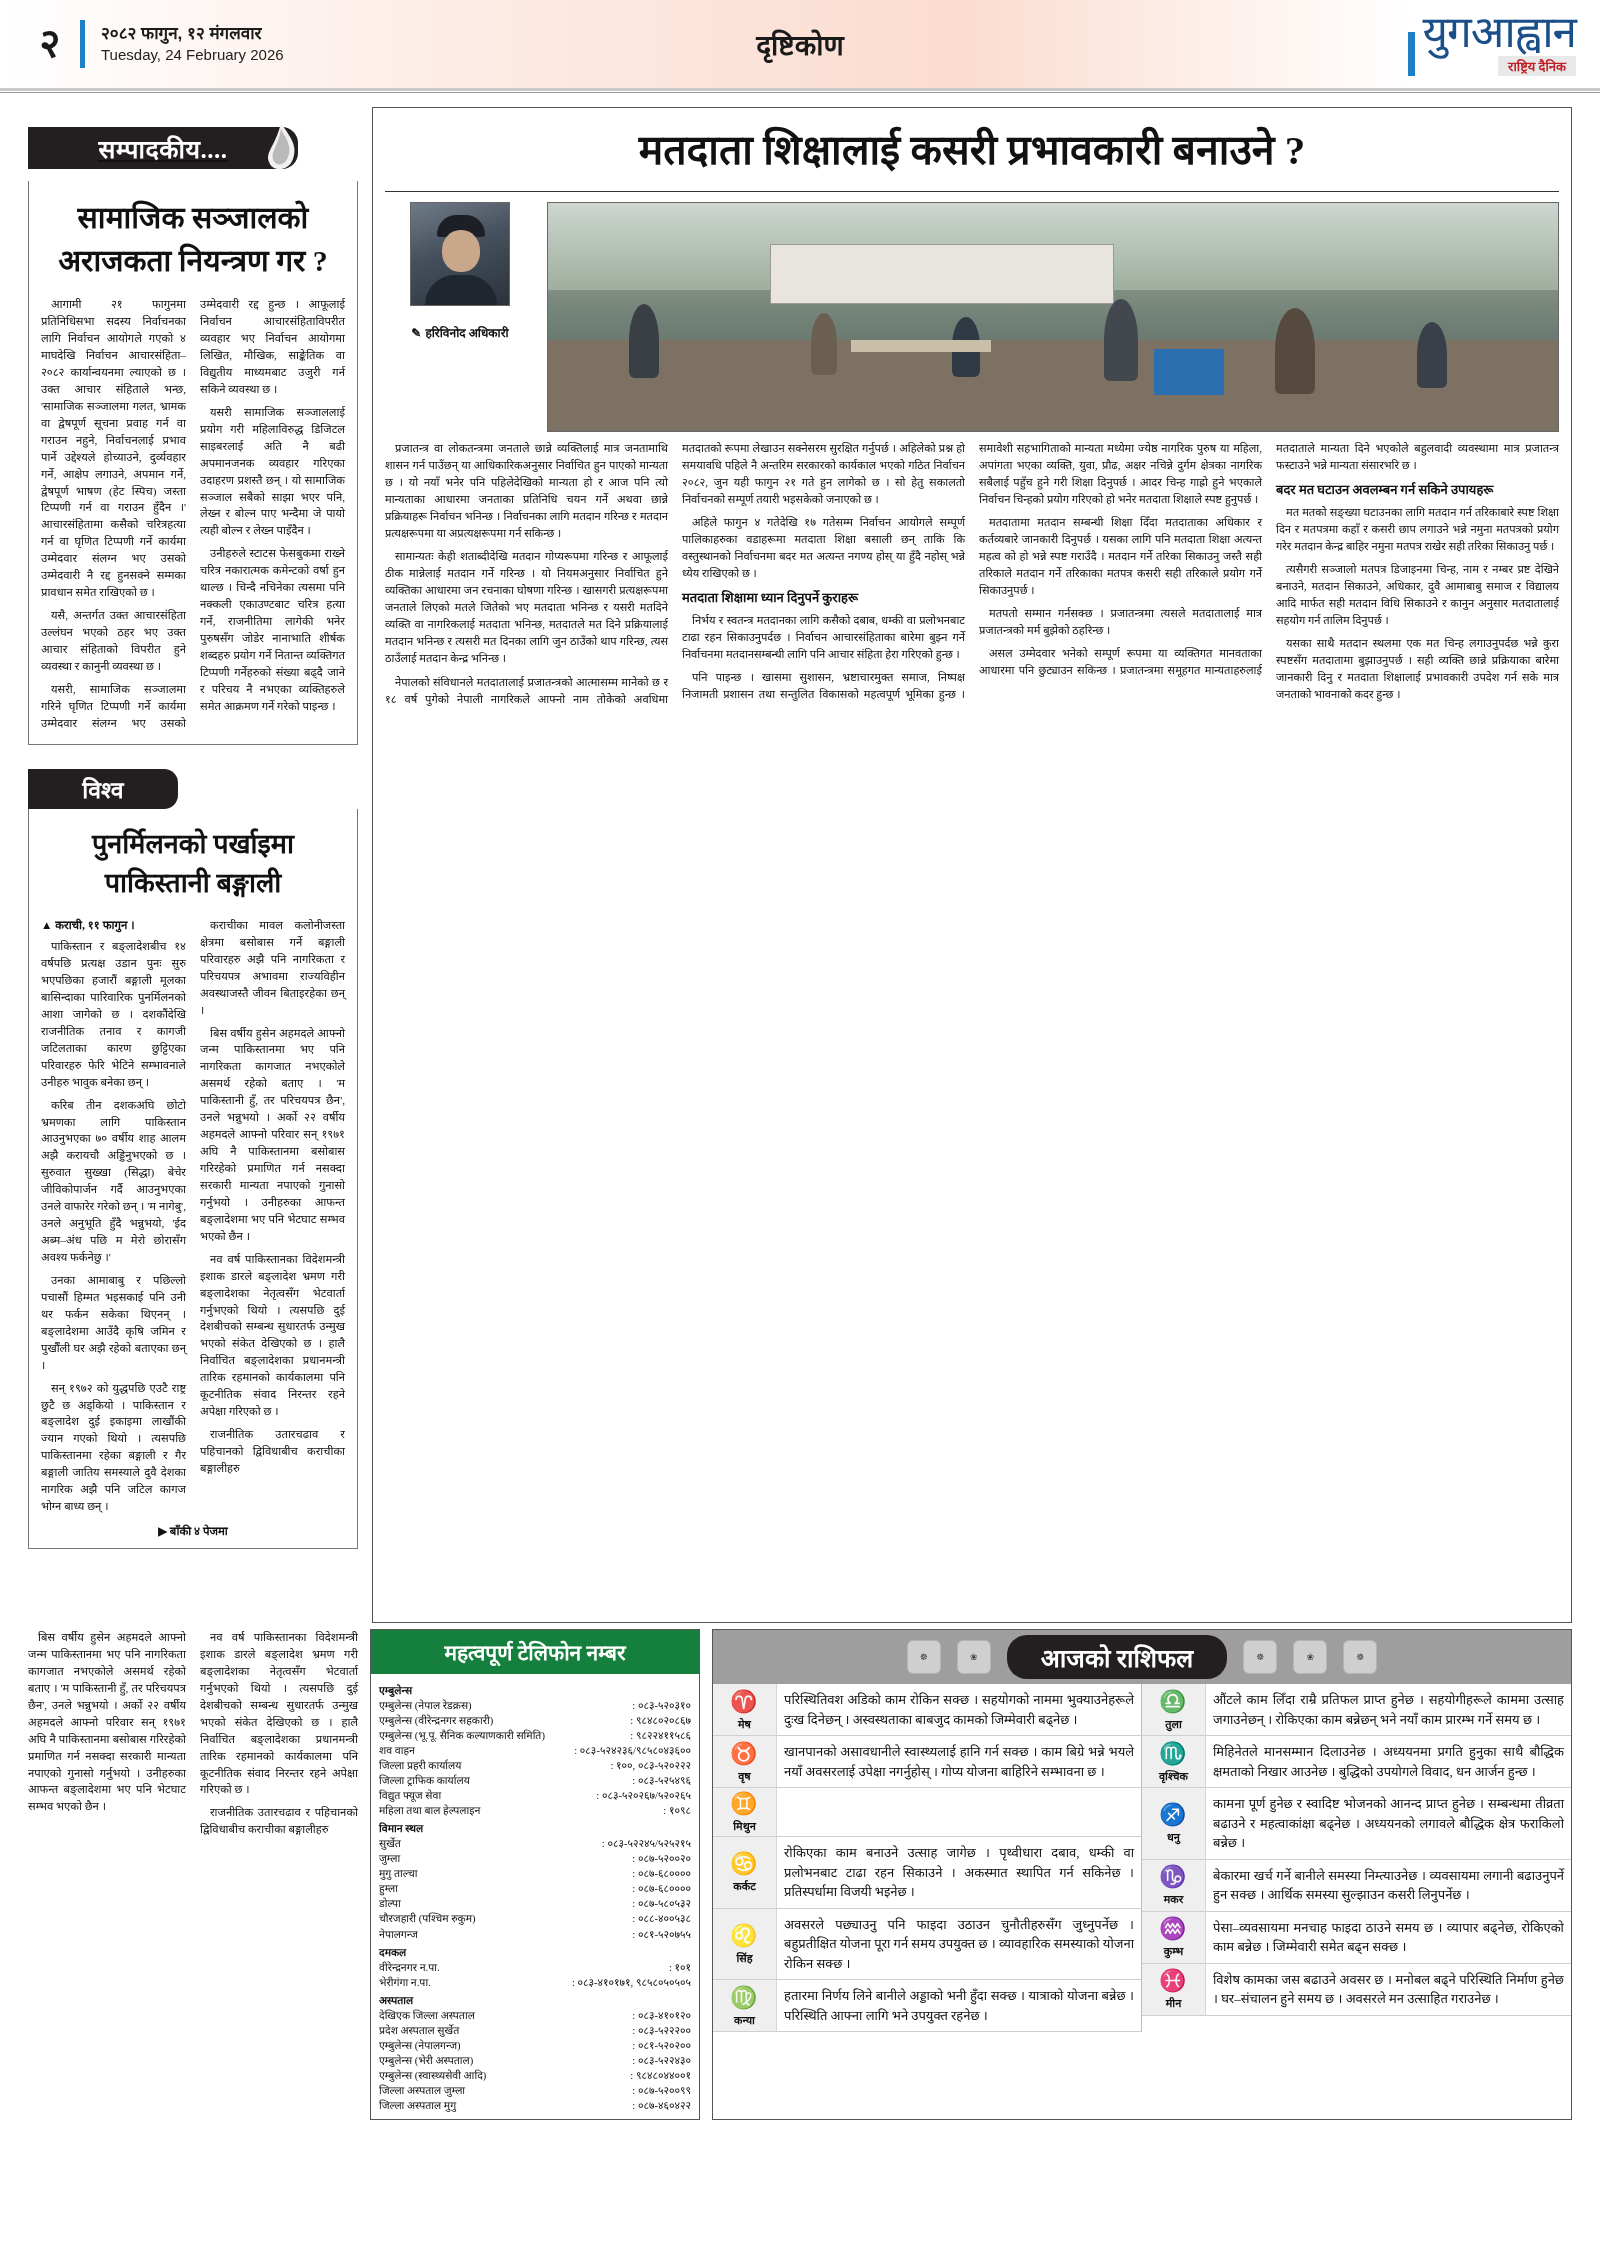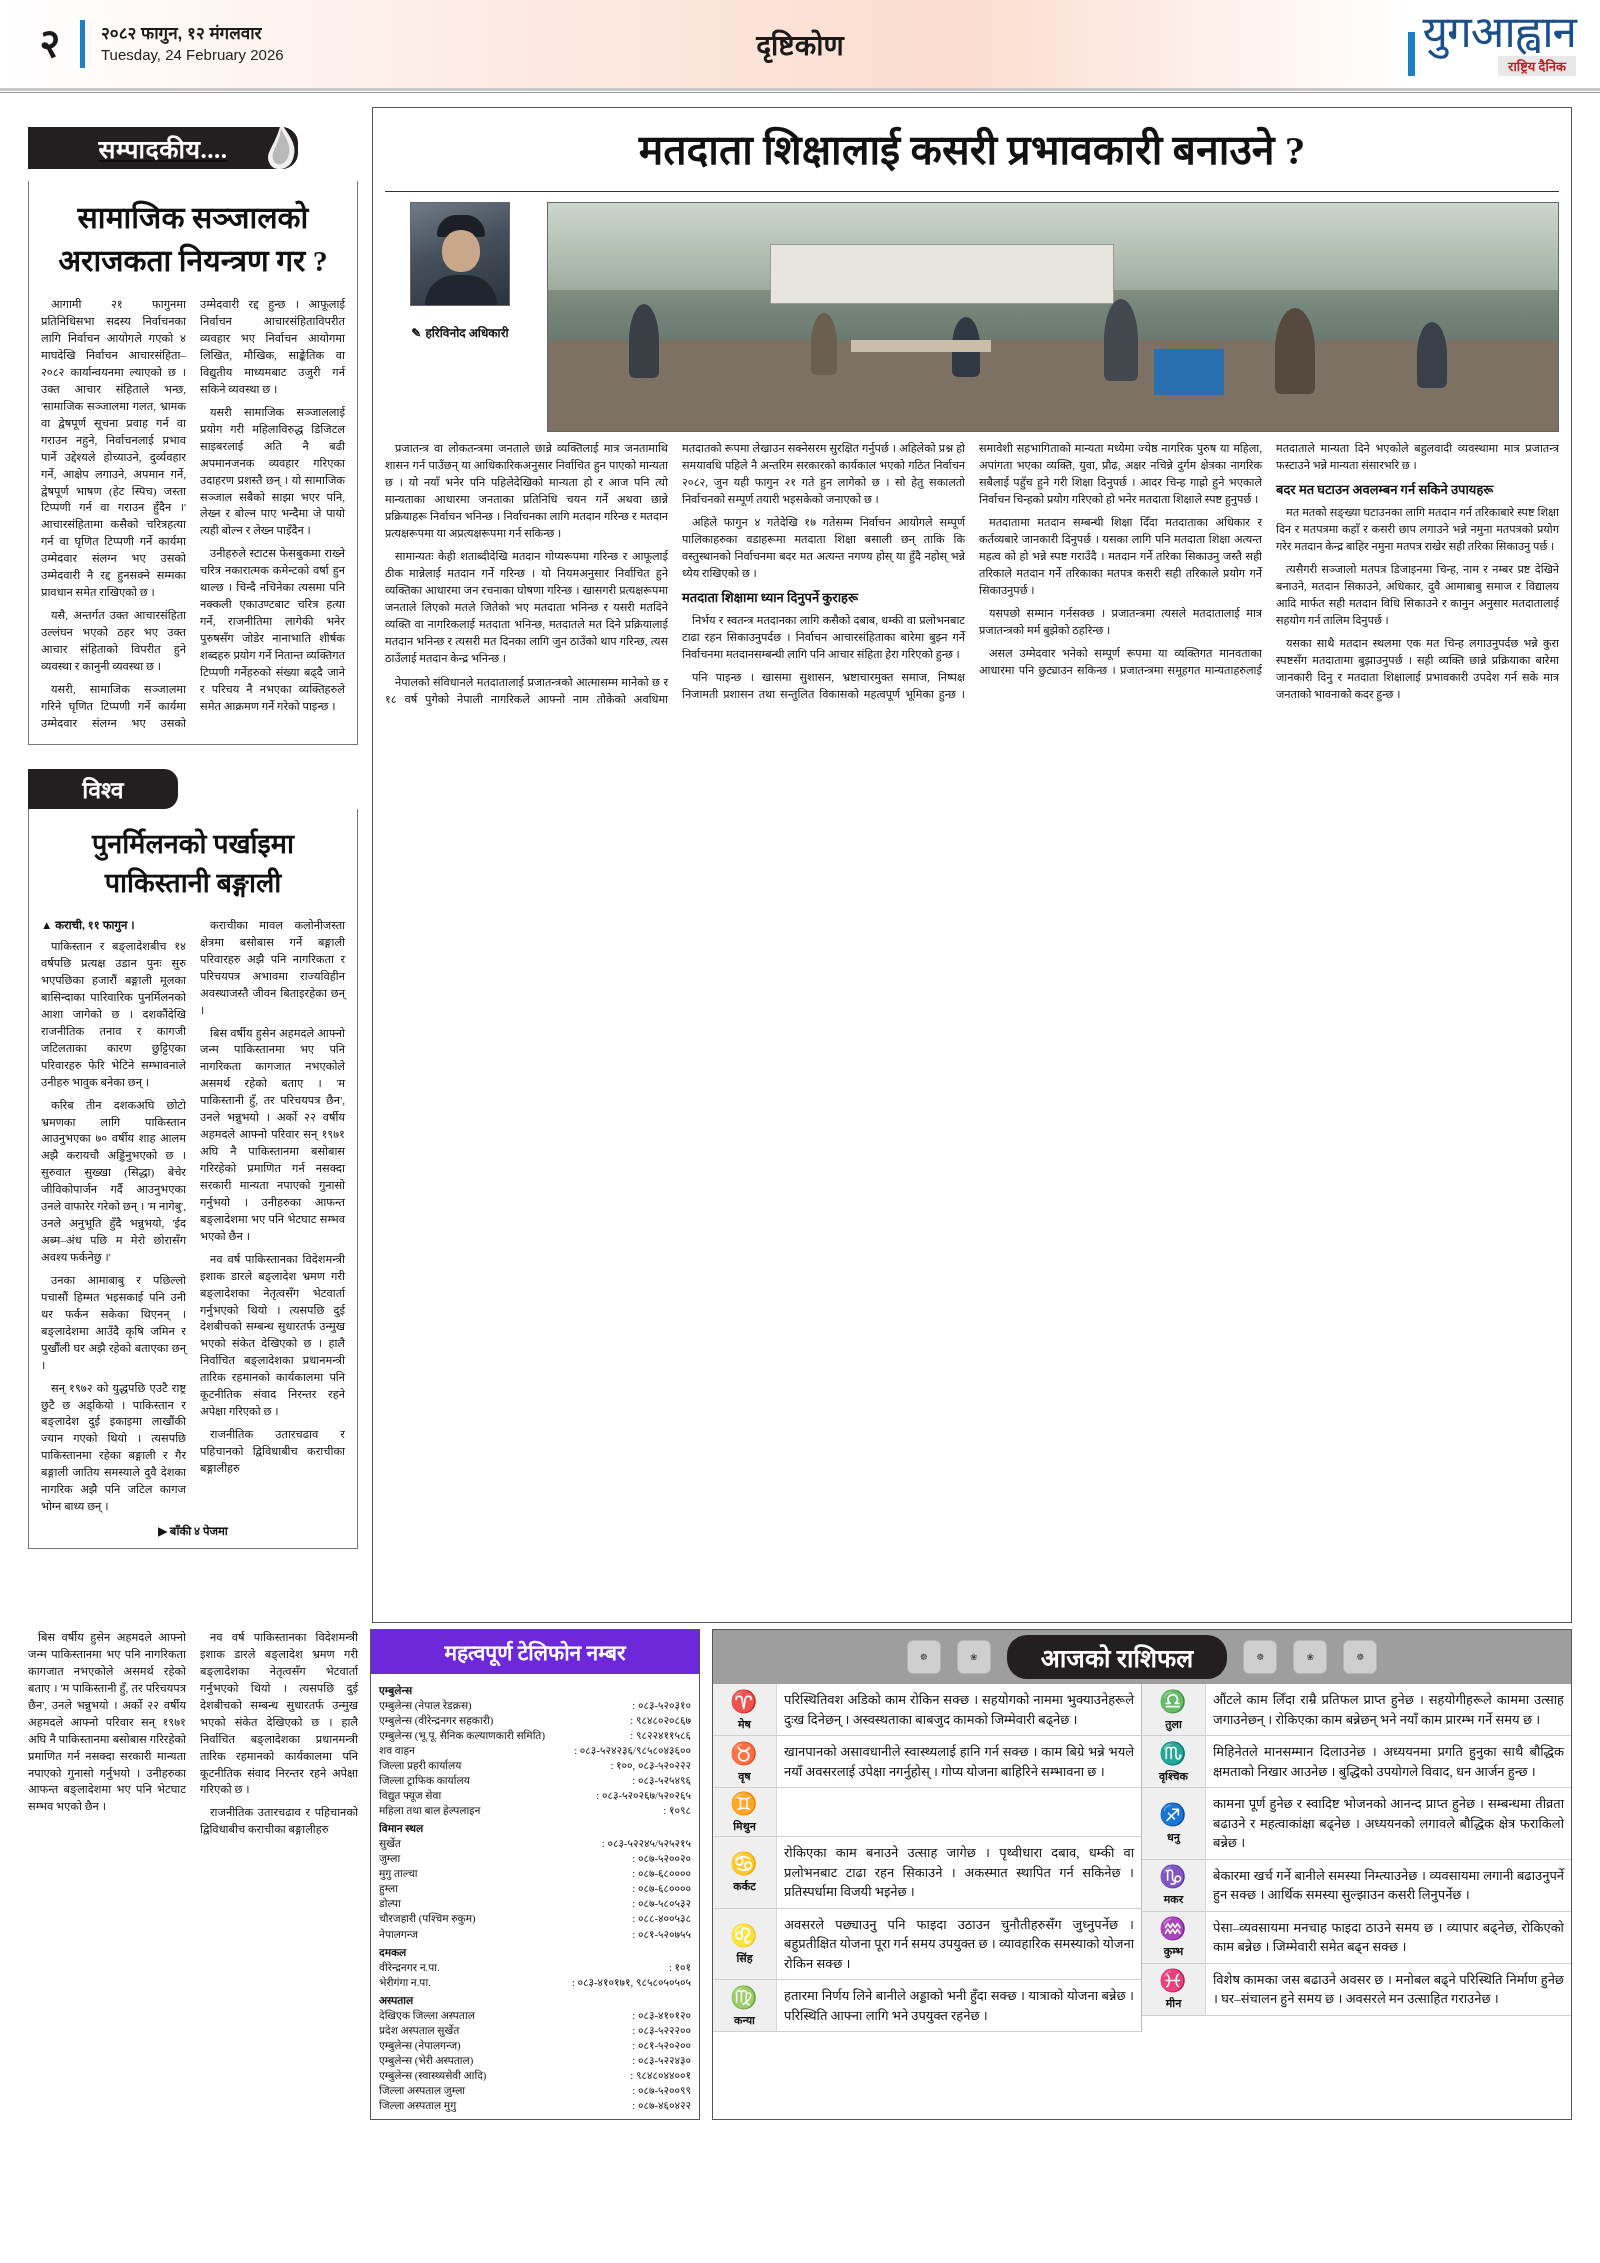--- a/index.html
+++ b/index.html
@@ -140,21 +140,21 @@
   
   .bottom {
     display:flex; gap:12px; padding:6px 28px 10px 28px;
   }
   .bot-left { width:330px; flex:none; font-size:11.3px; line-height:1.5;
     text-align:justify; column-count:2; column-gap:14px;}
   .bot-left p { margin-bottom:6px; text-indent:10px;}
 
   .phone-box { width:330px; flex:none; border:1px solid #555; }
   .phone-head {
-    background:#6d28d9; color:#fff; text-align:center;
+    background:#15803d; color:#fff; text-align:center;
     font-size:21px; font-weight:bold; padding:8px 0;
   }
   .phone-list { padding:6px 8px; font-size:10.6px; line-height:1.42; }
   .ph-row { display:flex; }
   .ph-row .lbl { flex:1; white-space:nowrap; overflow:hidden; }
   .ph-row .val { white-space:nowrap; }
   .ph-cat { font-weight:bold; margin-top:3px; }
 
   .horo-box { flex:1; border:1px solid #555; }
   .horo-head {
@@ -282,21 +282,21 @@
 
     <div class="article-body">
       <p>प्रजातन्त्र वा लोकतन्त्रमा जनताले छान्ने व्यक्तिलाई मात्र जनतामाथि शासन गर्न पाउँछन् या आधिकारिकअनुसार निर्वाचित हुन पाएको मान्यता छ । यो नयाँ भनेर पनि पहिलेदेखिको मान्यता हो र आज पनि त्यो मान्यताका आधारमा जनताका प्रतिनिधि चयन गर्ने अथवा छान्ने प्रक्रियाहरू निर्वाचन भनिन्छ । निर्वाचनका लागि मतदान गरिन्छ र मतदान प्रत्यक्षरूपमा या अप्रत्यक्षरूपमा गर्न सकिन्छ ।</p>
       <p>सामान्यतः केही शताब्दीदेखि मतदान गोप्यरूपमा गरिन्छ र आफूलाई ठीक मान्नेलाई मतदान गर्ने गरिन्छ । यो नियमअनुसार निर्वाचित हुने व्यक्तिका आधारमा जन रचनाका घोषणा गरिन्छ । खासगरी प्रत्यक्षरूपमा जनताले लिएको मतले जितेको भए मतदाता भनिन्छ र यसरी मतदिने व्यक्ति वा नागरिकलाई मतदाता भनिन्छ, मतदातले मत दिने प्रक्रियालाई मतदान भनिन्छ र त्यसरी मत दिनका लागि जुन ठाउँको थाप गरिन्छ, त्यस ठाउँलाई मतदान केन्द्र भनिन्छ ।</p>
       <p>नेपालको संविधानले मतदातालाई प्रजातन्त्रको आत्मासम्म मानेको छ र १८ वर्ष पुगेको नेपाली नागरिकले आफ्नो नाम तोकेको अवधिमा मतदातको रूपमा लेखाउन सक्नेसरम सुरक्षित गर्नुपर्छ । अहिलेको प्रश्न हो समयावधि पहिले नै अन्तरिम सरकारको कार्यकाल भएको गठित निर्वाचन २०८२, जुन यही फागुन २१ गते हुन लागेको छ । सो हेतु सकालतो निर्वाचनको सम्पूर्ण तयारी भइसकेको जनाएको छ ।</p>
       <p>अहिले फागुन ४ गतेदेखि १७ गतेसम्म निर्वाचन आयोगले सम्पूर्ण पालिकाहरुका वडाहरूमा मतदाता शिक्षा बसाली छन् ताकि कि वस्तुस्थानको निर्वाचनमा बदर मत अत्यन्त नगण्य होस् या हुँदै नहोस् भन्ने ध्येय राखिएको छ ।</p>
       <h4>मतदाता शिक्षामा ध्यान दिनुपर्ने कुराहरू</h4>
       <p>निर्भय र स्वतन्त्र मतदानका लागि कसैको दबाब, धम्की वा प्रलोभनबाट टाढा रहन सिकाउनुपर्दछ । निर्वाचन आचारसंहिताका बारेमा बुझ्न गर्ने निर्वाचनमा मतदानसम्बन्धी लागि पनि आचार संहिता हेरा गरिएको हुन्छ ।</p>
       <p>पनि पाइन्छ । खासमा सुशासन, भ्रष्टाचारमुक्त समाज, निष्पक्ष निजामती प्रशासन तथा सन्तुलित विकासको महत्वपूर्ण भूमिका हुन्छ । समावेशी सहभागिताको मान्यता मध्येमा ज्येष्ठ नागरिक पुरुष या महिला, अपांगता भएका व्यक्ति, युवा, प्रौढ, अक्षर नचिन्ने दुर्गम क्षेत्रका नागरिक सबैलाई पहुँच हुने गरी शिक्षा दिनुपर्छ । आदर चिन्ह गाह्रो हुने भएकाले निर्वाचन चिन्हको प्रयोग गरिएको हो भनेर मतदाता शिक्षाले स्पष्ट हुनुपर्छ ।</p>
       <p>मतदातामा मतदान सम्बन्धी शिक्षा दिँदा मतदाताका अधिकार र कर्तव्यबारे जानकारी दिनुपर्छ । यसका लागि पनि मतदाता शिक्षा अत्यन्त महत्व को हो भन्ने स्पष्ट गराउँदै । मतदान गर्ने तरिका सिकाउनु जस्तै सही तरिकाले मतदान गर्ने तरिकाका मतपत्र कसरी सही तरिकाले प्रयोग गर्ने सिकाउनुपर्छ ।</p>
-      <p>यसपछो सम्मान गर्नसक्छ । प्रजातन्त्रमा त्यसले मतदातालाई मात्र प्रजातन्त्रको मर्म बुझेको ठहरिन्छ ।</p>
+      <p>मतपतो सम्मान गर्नसक्छ । प्रजातन्त्रमा त्यसले मतदातालाई मात्र प्रजातन्त्रको मर्म बुझेको ठहरिन्छ ।</p>
       <p>असल उम्मेदवार भनेको सम्पूर्ण रूपमा या व्यक्तिगत मानवताका आधारमा पनि छुट्याउन सकिन्छ । प्रजातन्त्रमा समूहगत मान्यताहरुलाई मतदाताले मान्यता दिने भएकोले बहुलवादी व्यवस्थामा मात्र प्रजातन्त्र फस्टाउने भन्ने मान्यता संसारभरि छ ।</p>
       <h4>बदर मत घटाउन अवलम्बन गर्न सकिने उपायहरू</h4>
       <p>मत मतको सङ्ख्या घटाउनका लागि मतदान गर्न तरिकाबारे स्पष्ट शिक्षा दिन र मतपत्रमा कहाँ र कसरी छाप लगाउने भन्ने नमुना मतपत्रको प्रयोग गरेर मतदान केन्द्र बाहिर नमुना मतपत्र राखेर सही तरिका सिकाउनु पर्छ ।</p>
       <p>त्यसैगरी सञ्जालो मतपत्र डिजाइनमा चिन्ह, नाम र नम्बर प्रष्ट देखिने बनाउने, मतदान सिकाउने, अधिकार, दुवै आमाबाबु समाज र विद्यालय आदि मार्फत सही मतदान विधि सिकाउने र कानुन अनुसार मतदातालाई सहयोग गर्न तालिम दिनुपर्छ ।</p>
       <p>यसका साथै मतदान स्थलमा एक मत चिन्ह लगाउनुपर्दछ भन्ने कुरा स्पष्टसँग मतदातामा बुझाउनुपर्छ । सही व्यक्ति छान्ने प्रक्रियाका बारेमा जानकारी दिनु र मतदाता शिक्षालाई प्रभावकारी उपदेश गर्न सके मात्र जनताको भावनाको कदर हुन्छ ।</p>
     </div>
   </div>
 </div>
 
 <div class="bottom">

